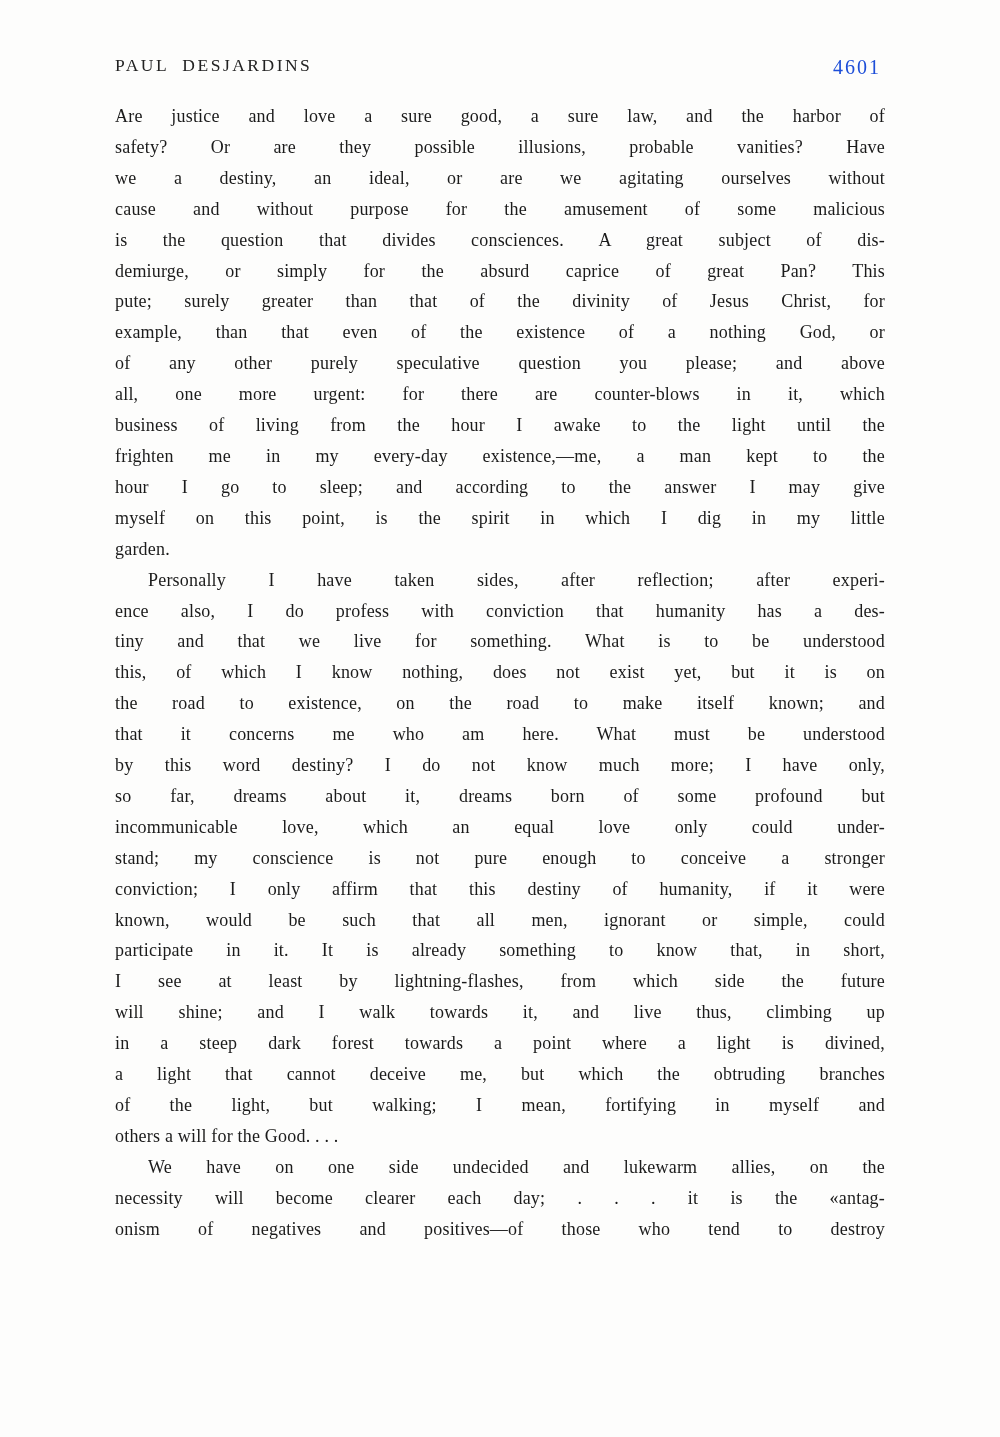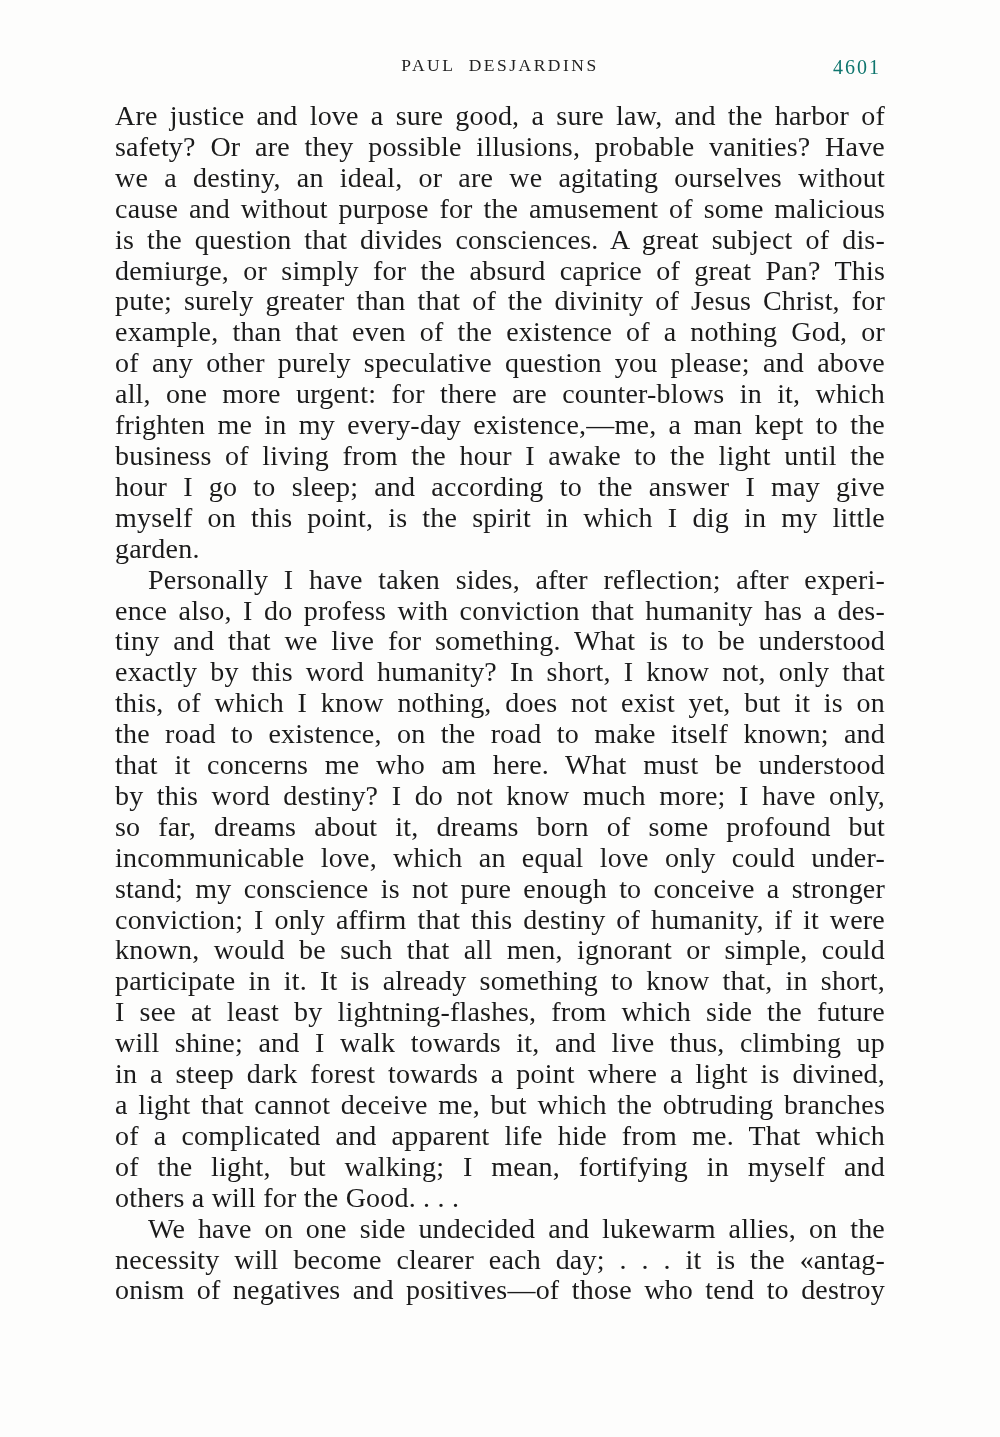--- a/index.html
+++ b/index.html
@@ -18,40 +18,39 @@
   }
   .page-header {
     position: absolute;
     top: 55px;
     left: 115px;
     width: 770px;
     height: 28px;
   }
   .running-title {
     display: block;
-    text-align: center;
     font-size: 17.5px;
     letter-spacing: 2.5px;
     word-spacing: 7px;
     color: #222;
   }
   .page-number {
     position: absolute;
     right: 4px;
     top: 1px;
     font-size: 20px;
     letter-spacing: 2px;
-    color: #0f766e;
+    color: #1d4ed8;
   }
   .page-body {
     position: absolute;
     top: 101px;
     left: 115px;
     width: 770px;
-    font-size: 28px;
+    font-size: 18px;
     line-height: 30.9px;
     letter-spacing: 0.2px;
   }
   .para {
     margin: 0;
   }
   .line {
     text-align: justify;
     text-align-last: justify;
     white-space: normal;
@@ -79,47 +78,45 @@
       <div class="line">Are justice and love a sure good, a sure law, and the harbor of</div>
       <div class="line">safety? Or are they possible illusions, probable vanities? Have</div>
       <div class="line">we a destiny, an ideal, or are we agitating ourselves without</div>
       <div class="line">cause and without purpose for the amusement of some malicious</div>
       <div class="line">is the question that divides consciences. A great subject of dis-</div>
       <div class="line">demiurge, or simply for the absurd caprice of great Pan? This</div>
       <div class="line">pute; surely greater than that of the divinity of Jesus Christ, for</div>
       <div class="line">example, than that even of the existence of a nothing God, or</div>
       <div class="line">of any other purely speculative question you please; and above</div>
       <div class="line">all, one more urgent: for there are counter-blows in it, which</div>
+      <div class="line">business of living from the hour I awake to the light until the</div>
       <div class="line">frighten me in my every-day existence,—me, a man kept to the</div>
-      <div class="line">business of living from the hour I awake to the light until the</div>
       <div class="line">hour I go to sleep; and according to the answer I may give</div>
       <div class="line">myself on this point, is the spirit in which I dig in my little</div>
       <div class="line pf">garden.</div>
     </div>
 
     <div class="para">
       <div class="line ind">Personally I have taken sides, after reflection; after experi-</div>
       <div class="line">ence also, I do profess with conviction that humanity has a des-</div>
       <div class="line">tiny and that we live for something. What is to be understood</div>
-      <div class="line">exactly by this word humanity? In short, I know not, only that</div>
       <div class="line">this, of which I know nothing, does not exist yet, but it is on</div>
       <div class="line">the road to existence, on the road to make itself known; and</div>
       <div class="line">that it concerns me who am here. What must be understood</div>
       <div class="line">by this word destiny? I do not know much more; I have only,</div>
       <div class="line">so far, dreams about it, dreams born of some profound but</div>
       <div class="line">incommunicable love, which an equal love only could under-</div>
       <div class="line">stand; my conscience is not pure enough to conceive a stronger</div>
       <div class="line">conviction; I only affirm that this destiny of humanity, if it were</div>
       <div class="line">known, would be such that all men, ignorant or simple, could</div>
       <div class="line">participate in it. It is already something to know that, in short,</div>
       <div class="line">I see at least by lightning-flashes, from which side the future</div>
       <div class="line">will shine; and I walk towards it, and live thus, climbing up</div>
       <div class="line">in a steep dark forest towards a point where a light is divined,</div>
       <div class="line">a light that cannot deceive me, but which the obtruding branches</div>
-      <div class="line">of a complicated and apparent life hide from me. That which</div>
       <div class="line">of the light, but walking; I mean, fortifying in myself and</div>
       <div class="line pf">others a will for the Good. . . .</div>
     </div>
 
     <div class="para">
       <div class="line ind">We have on one side undecided and lukewarm allies, on the</div>
       <div class="line">necessity will become clearer each day; . . . it is the «antag-</div>
       <div class="line">onism of negatives and positives—of those who tend to destroy</div>
     </div>
 

